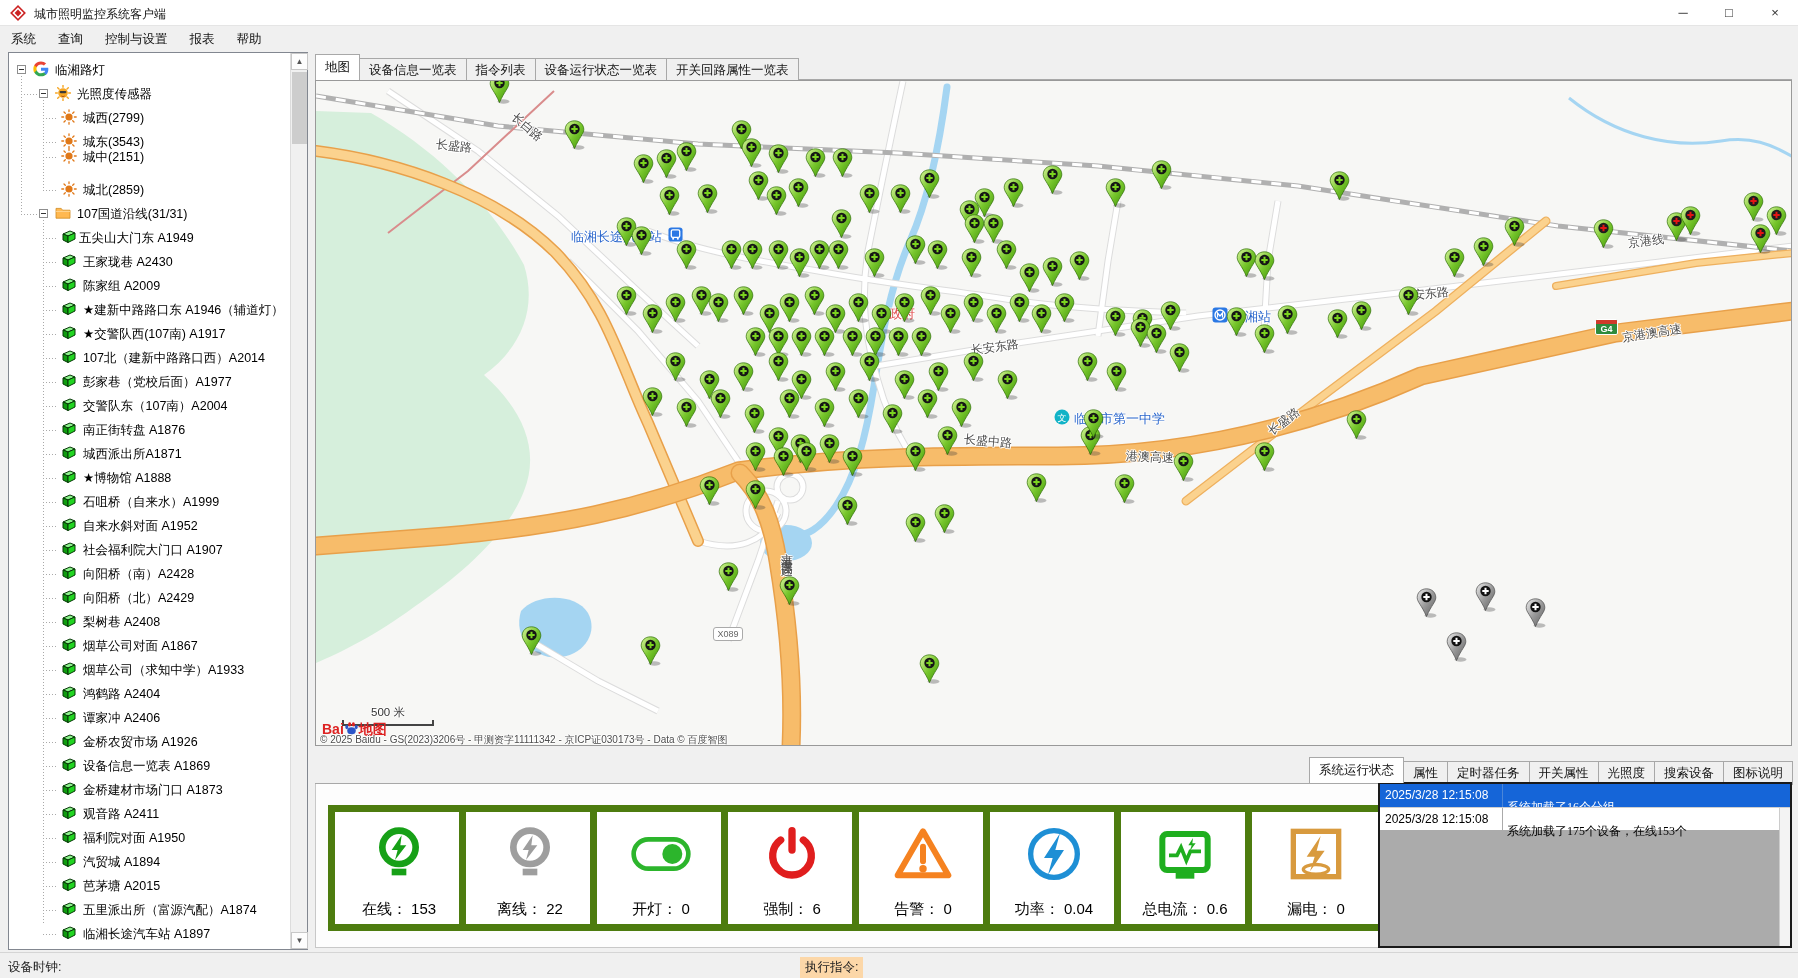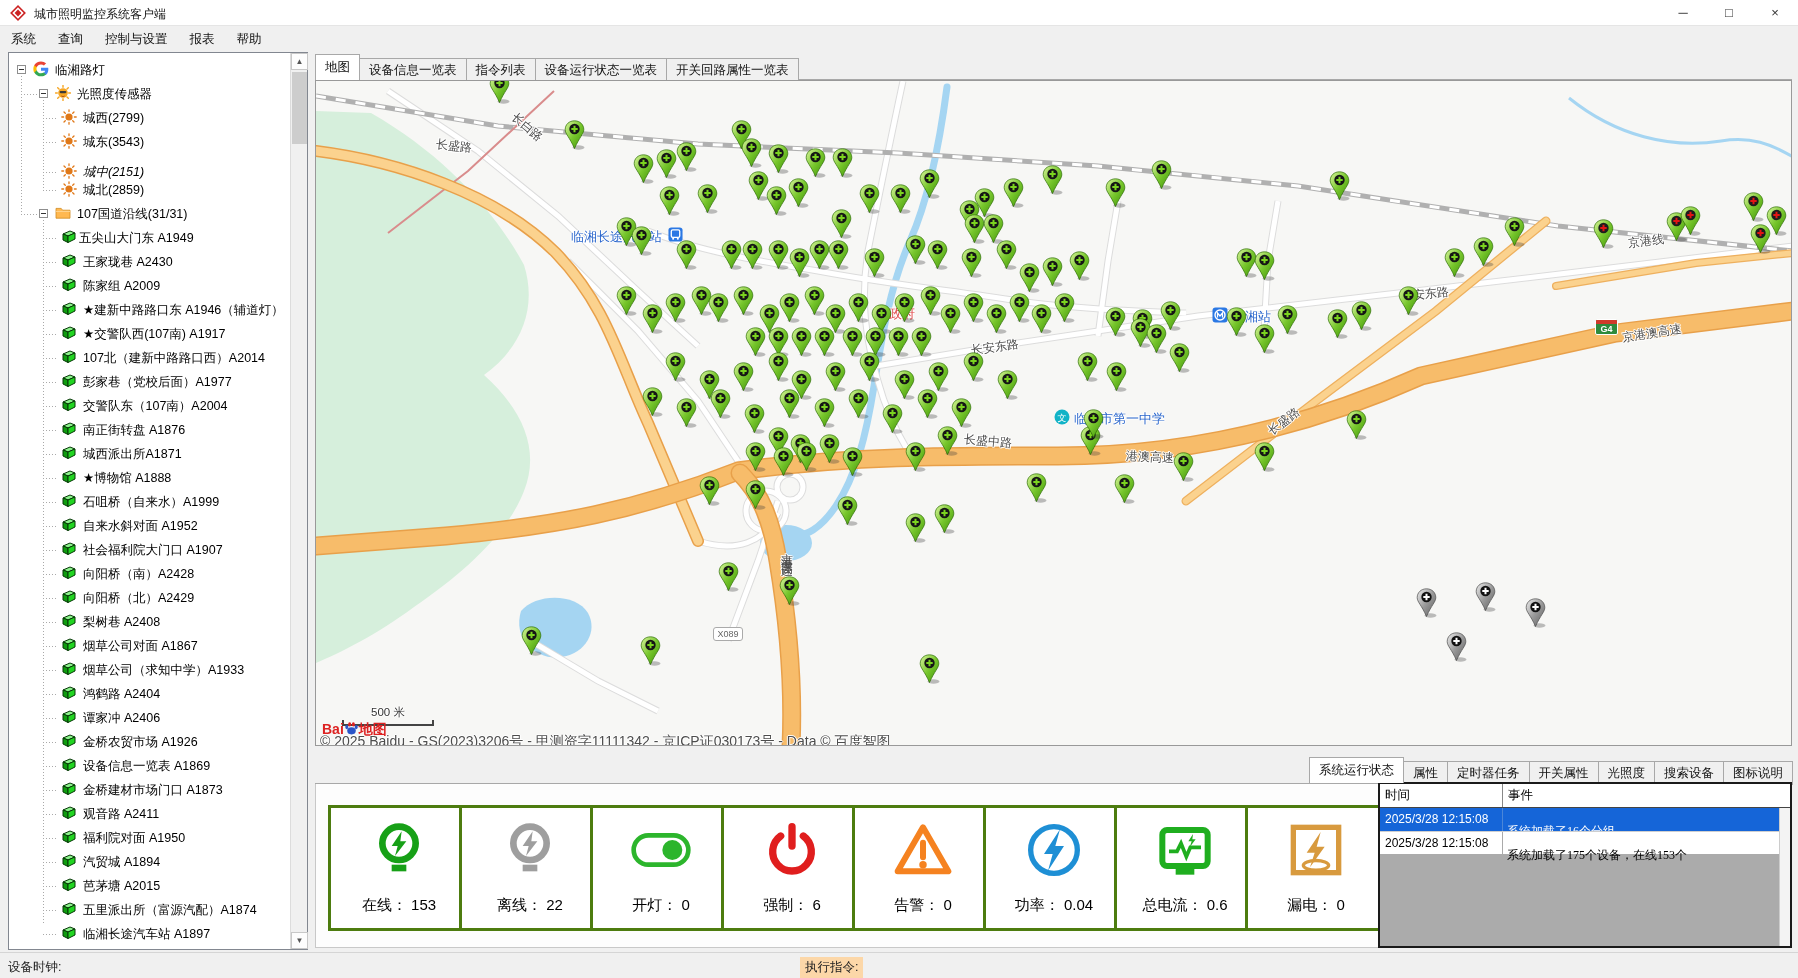--- a/index.html
+++ b/index.html
@@ -52,27 +52,27 @@
   .pin { position:absolute; width:21px; height:30px; }
   #g4-badge { position:absolute; width:23px; height:16px; background:#2e8b3d; border:1px solid #fff; border-radius:2px; overflow:hidden; }
   #g4-badge .g4top { height:4px; background:#d03a2a; }
   #g4-badge .g4txt { color:#fff; font-size:9px; font-weight:bold; text-align:center; line-height:11px; }
   #x089-badge { position:absolute; width:30px; height:14px; background:#fff; border:1px solid #aaa; border-radius:3px; color:#666; font-size:9px; text-align:center; line-height:12px; }
   #scalebar { position:absolute; left:26px; top:624px; width:92px; }
   #scalebar .stext { text-align:center; font-size:11.5px; color:#333; text-shadow:1px 0 #fff,-1px 0 #fff,0 1px #fff,0 -1px #fff; }
   #scalebar .sbar { height:6px; border-left:2px solid #444; border-right:2px solid #444; border-bottom:2px solid #444; }
   #baidu-logo { position:absolute; left:6px; top:640px; font-size:14px; font-weight:bold; color:#d22; }
   #baidu-logo .paw { display:inline-block; vertical-align:-2px; }
-  #copyright { position:absolute; left:4px; top:652px; font-size:14px; color:#4d4d4d;
+  #copyright { position:absolute; left:4px; top:652px; font-size:10px; color:#4d4d4d;
     text-shadow:1px 0 0 rgba(255,255,255,.9),-1px 0 0 rgba(255,255,255,.9),0 1px 0 rgba(255,255,255,.9),0 -1px 0 rgba(255,255,255,.9); }
 
   
   #bottom-body { position:absolute; left:315px; top:784px; width:1477px; height:164px; background:#fdfdfd; border:1px solid #c8c8c8; border-top:none; }
   #cards { position:absolute; left:12px; top:21px; height:126px; }
-  .card { position:absolute; top:0; width:142px; height:126px; background:#fff; border:3px solid #4d7c0f; }
+  .card { position:absolute; top:0; width:142px; height:126px; background:#fff; border:7px solid #4d7c0f; }
   .card .cicon { position:absolute; left:50%; top:10px; transform:translateX(-50%); width:64px; height:64px; }
   .card .ctext { position:absolute; left:0; right:0; top:88px; text-align:center; font-size:15px; color:#000; }
 
   
   #event-panel { position:absolute; left:1378px; top:782px; width:414px; height:166px; background:#ababab; border:2px solid #1a1a1a; }
   #event-header { position:relative; height:24px; background:#fff; border-bottom:1px solid #444; }
   #event-header .hcell { position:absolute; top:0; height:24px; line-height:23px; padding-left:5px; font-size:12.5px; color:#000; }
   .ecol-div { position:absolute; top:0; bottom:0; width:1px; background:#888; }
   .erow { position:relative; height:23px; line-height:22px; font-size:12px; }
   .erow.sel { background:#1565d8; color:#fff; }
@@ -160,21 +160,21 @@
       <div class="trow" style="top: 77px;">
         <div class="hstub" style="left: 34px; width: 15px; top: 12px;"></div>
         <div class="ticon" style="left: 52px;"><svg viewBox="0 0 16 16" width="16" height="16">
             <g stroke="#e07818" stroke-width="1.3" stroke-linecap="round">
               <path d="M8 .8 V2.6 M8 13.4 V15.2 M.8 8 H2.6 M13.4 8 H15.2 M3 3 L4.3 4.3 M11.7 11.7 L13 13 M13 3 L11.7 4.3 M4.3 11.7 L3 13"></path>
             </g>
             <circle cx="8" cy="8" r="3.6" fill="#e07818"></circle>
           </svg></div>
         <div class="lbl" style="left: 74px;">城东(3543)</div>
       </div>
-      <div class="trow" style="top: 107px; font-style: italic;">
+      <div class="trow" style="top: 92px;">
         <div class="hstub" style="left: 34px; width: 15px; top: 12px;"></div>
         <div class="ticon" style="left: 52px;"><svg viewBox="0 0 16 16" width="16" height="16">
             <g stroke="#e07818" stroke-width="1.3" stroke-linecap="round">
               <path d="M8 .8 V2.6 M8 13.4 V15.2 M.8 8 H2.6 M13.4 8 H15.2 M3 3 L4.3 4.3 M11.7 11.7 L13 13 M13 3 L11.7 4.3 M4.3 11.7 L3 13"></path>
             </g>
             <circle cx="8" cy="8" r="3.6" fill="#e07818"></circle>
           </svg></div>
         <div class="lbl" style="left: 74px;">城中(2151)</div>
       </div>
       <div class="trow" style="top: 125px;">
@@ -1543,25 +1543,20 @@
             <rect x="7" y="7" width="34" height="34" fill="none" stroke="#d89a3e" stroke-width="4"></rect>
             <path d="M27.5 10.5 L17 26 H23 L19.5 37 L30.5 21.5 H24.5 Z" fill="#d89a3e"></path>
             <ellipse cx="24" cy="35.5" rx="9.5" ry="3.6" fill="none" stroke="#d89a3e" stroke-width="2.5"></ellipse>
           </svg></div>
         <div class="ctext">漏电：  0</div>
       </div>
     </div>
 </div>
 
 <div id="event-panel">
-  <div id="event-header">
-      <div class="hcell" style="left: 0px; width: 122px;">时间</div>
-      <div class="ecol-div" style="left: 122px;"></div>
-      <div class="hcell" style="left: 123px; right: 0px;">事件</div>
-    </div>
   <div id="event-rows">
       <div class="erow sel">
         <div class="tcell">2025/3/28  12:15:08</div>
         <div class="ecol-div" style="left: 122px; background: rgb(74, 134, 216);"></div>
         <div class="ecell">系统加载了16个分组</div>
       </div>
       <div class="erow norm">
         <div class="tcell">2025/3/28  12:15:08</div>
         <div class="ecol-div" style="left: 122px; background: rgb(170, 170, 170);"></div>
         <div class="ecell">系统加载了175个设备，在线153个</div>

